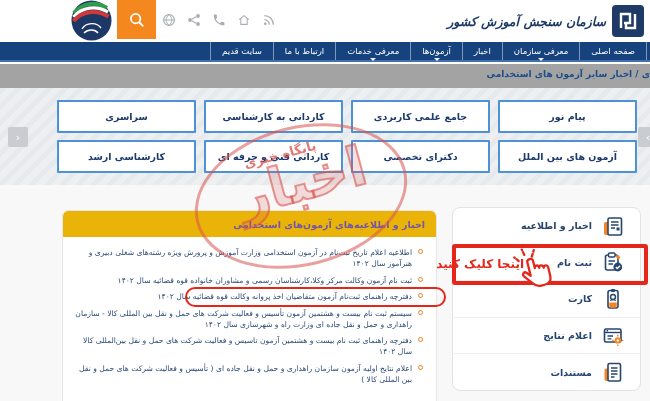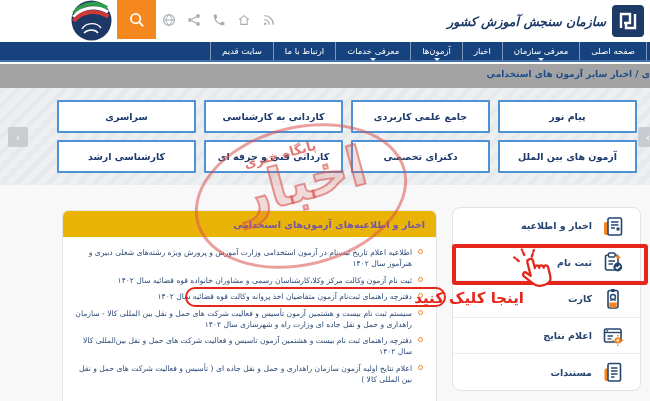--- a/index.html
+++ b/index.html
@@ -58,21 +58,21 @@
   
   .stamp { position:absolute; pointer-events:none; z-index:5; }
   .stamp-ellipse { left:193px; top:126px; width:216px; height:140px; border:3px solid rgba(217,84,79,.55); border-radius:50%; transform:rotate(-14deg); }
   .stamp-main { left:196px; top:150px; width:212px; text-align:center; font-size:54px; font-weight:bold; transform:rotate(-15deg); color:rgba(217,84,79,.18); -webkit-text-stroke:2px rgba(217,84,79,.6); letter-spacing:3px; }
   .stamp-top { left:243px; top:147px; font-size:13px; font-weight:bold; transform:rotate(-15deg); color:rgba(217,84,79,.78); letter-spacing:1px; }
 
   
   .hl { position:absolute; z-index:6; pointer-events:none; }
   .hl-item { left:185px; top:287px; width:261px; height:20px; border:2.5px solid #e5271b; border-radius:10px; }
   .hl-signup { left:452px; top:244px; width:196px; height:41px; border:4px solid #e5271b; border-radius:3px; }
-  .click-here { left:452px; top:257px; width:72px; text-align:center; color:#e5271b; font-size:15px; font-weight:bold; z-index:7; white-space:nowrap;margin-top:32px; }
+  .click-here { left:452px; top:257px; width:72px; text-align:center; color:#e5271b; font-size:12px; font-weight:bold; z-index:7; white-space:nowrap; }
   .hand { left:515px; top:245px; width:37px; height:46px; z-index:7; transform:rotate(-14deg); }
 </style>
 </head>
 <body>
 
 <div class="page">
 
   <div class="header">
     <div class="logo-block">
       <span style="display:inline-flex;width:32px;height:32px;">

